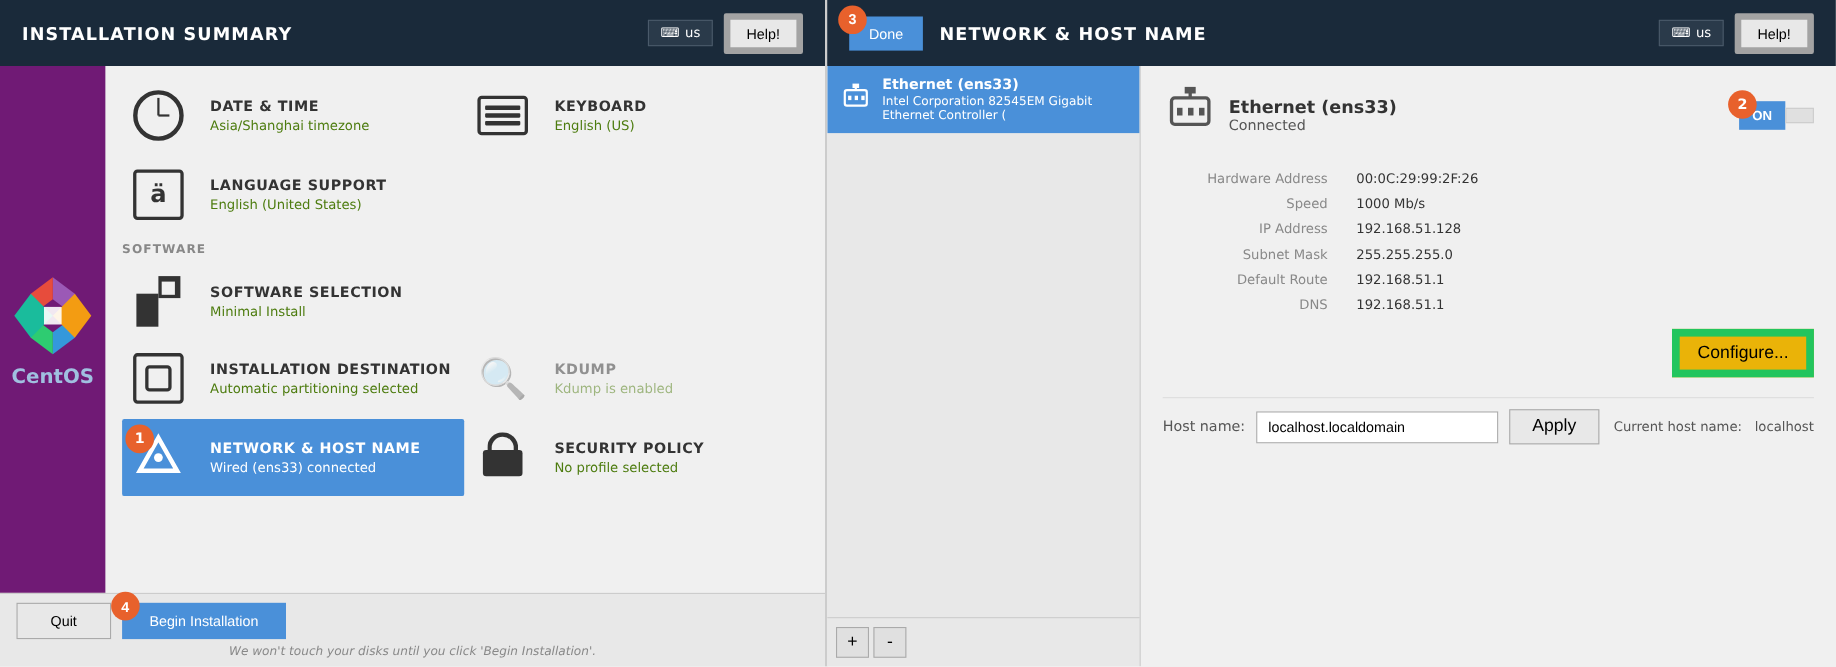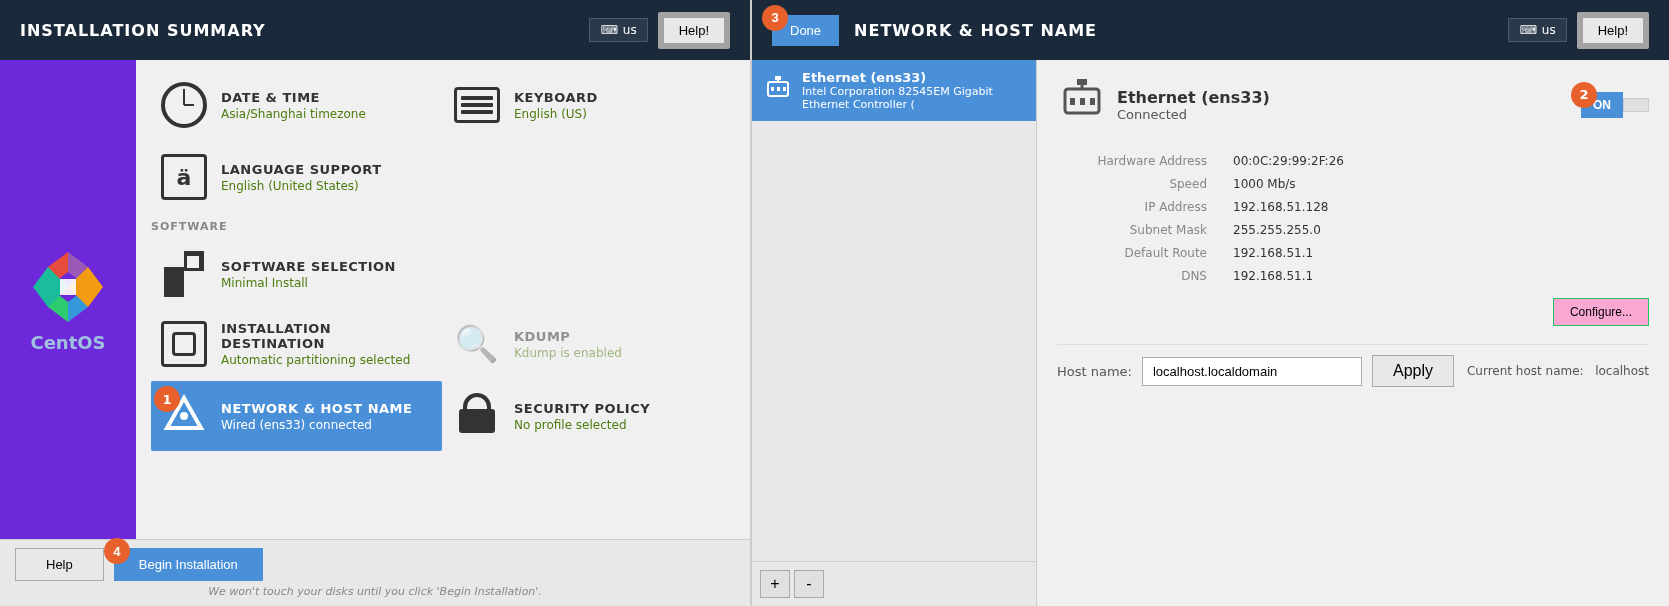--- a/index.html
+++ b/index.html
@@ -60,22 +60,22 @@
     .help-btn {
       background: #e8e8e8;
       border: 6px solid #a3a3a3;
       padding: 5px 15px;
       cursor: pointer;
       font-size: 13px;
       border-radius: 2px;
     }
 
     .sidebar-logo {
-      width: 136px;
-      background: #6d28d9;
+      width: 96px;
+      background: #701a75;
       display: flex;
       flex-direction: column;
       align-items: center;
       justify-content: center;
       flex-shrink: 0;
     }
 
     .content-area {
       display: flex;
       flex: 1;
@@ -115,21 +115,21 @@
       gap: 2px;
     }
 
     .item-card {
       display: flex;
       align-items: center;
       padding: 10px 8px;
       background: transparent;
       cursor: pointer;
       border-radius: 2px;
-      gap: 12px;
+      gap: 22px;
       min-height: 65px;
     }
 
     .item-card.selected {
       background: #4a90d9;
     }
 
     .item-card.selected .item-title,
     .item-card.selected .item-subtitle {
       color: white;
@@ -411,25 +411,25 @@
       padding: 2px 0;
     }
 
     .info-value {
       color: #333;
       font-size: 12px;
       padding: 2px 0;
     }
 
     .configure-btn {
-      background: #f9a8d4;
-      border: 1px solid #22c55e;
+      background: #eab308;
+      border: 7px solid #22c55e;
       padding: 6px 16px;
       cursor: pointer;
-      font-size: 12px;
+      font-size: 16px;
       align-self: flex-end;
       margin-top: auto;
     }
 
     .hostname-row {
       display: flex;
       align-items: center;
       gap: 10px;
       margin-top: 10px;
       padding-top: 10px;
@@ -769,21 +769,21 @@
             <div class="item-title">SECURITY POLICY</div>
             <div class="item-subtitle">No profile selected</div>
           </div>
         </div>
       </div>
     </div>
   </div>
 
   <div class="bottom-bar">
     <div class="bottom-buttons">
-      <button class="quit-btn">Help</button>
+      <button class="quit-btn">Quit</button>
       <button class="begin-btn" style="position:relative;">
         <div class="badge" style="top:-10px;left:-10px;">4</div>
         <span>Begin Installation</span>
       </button>
     </div>
     <div class="bottom-note">We won't touch your disks until you click 'Begin Installation'.</div>
   </div>
 </div>
 
 <div class="right-panel">

